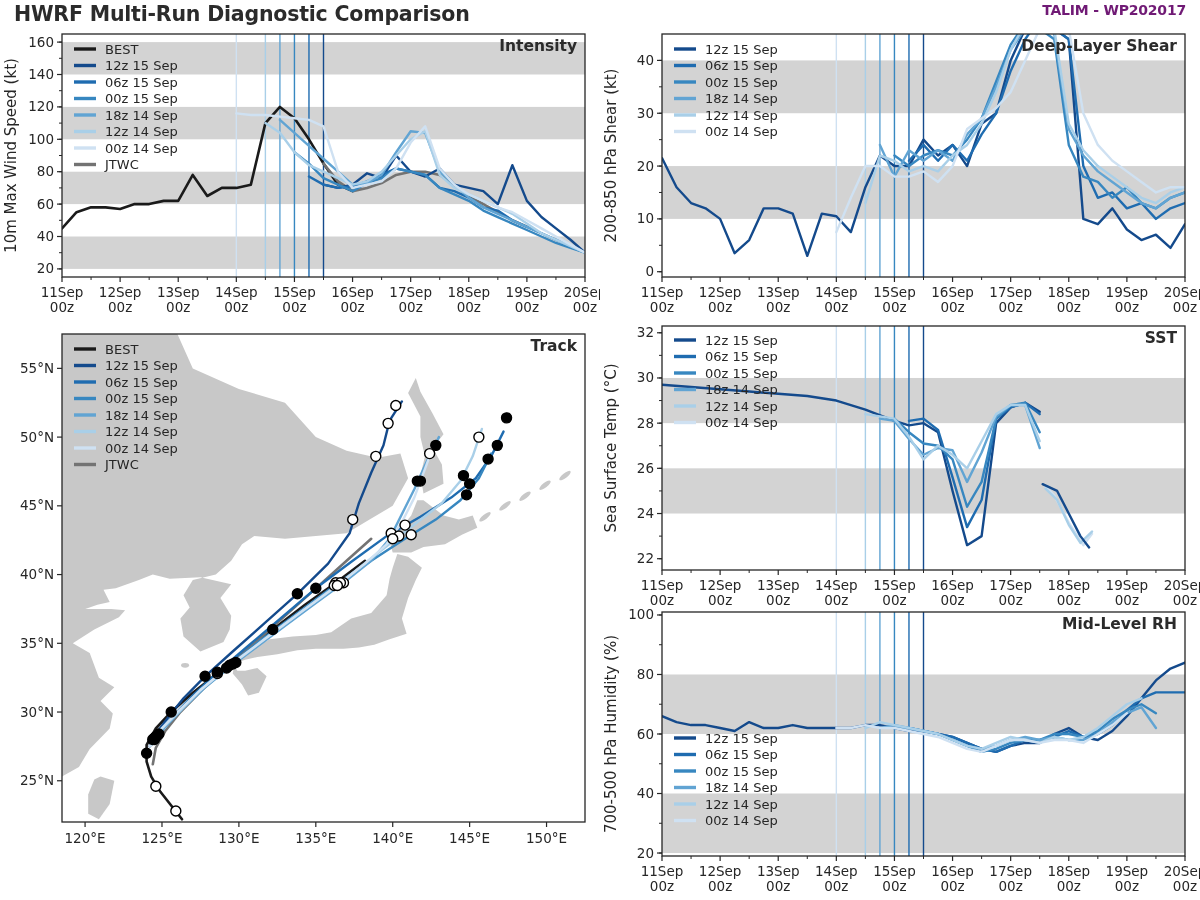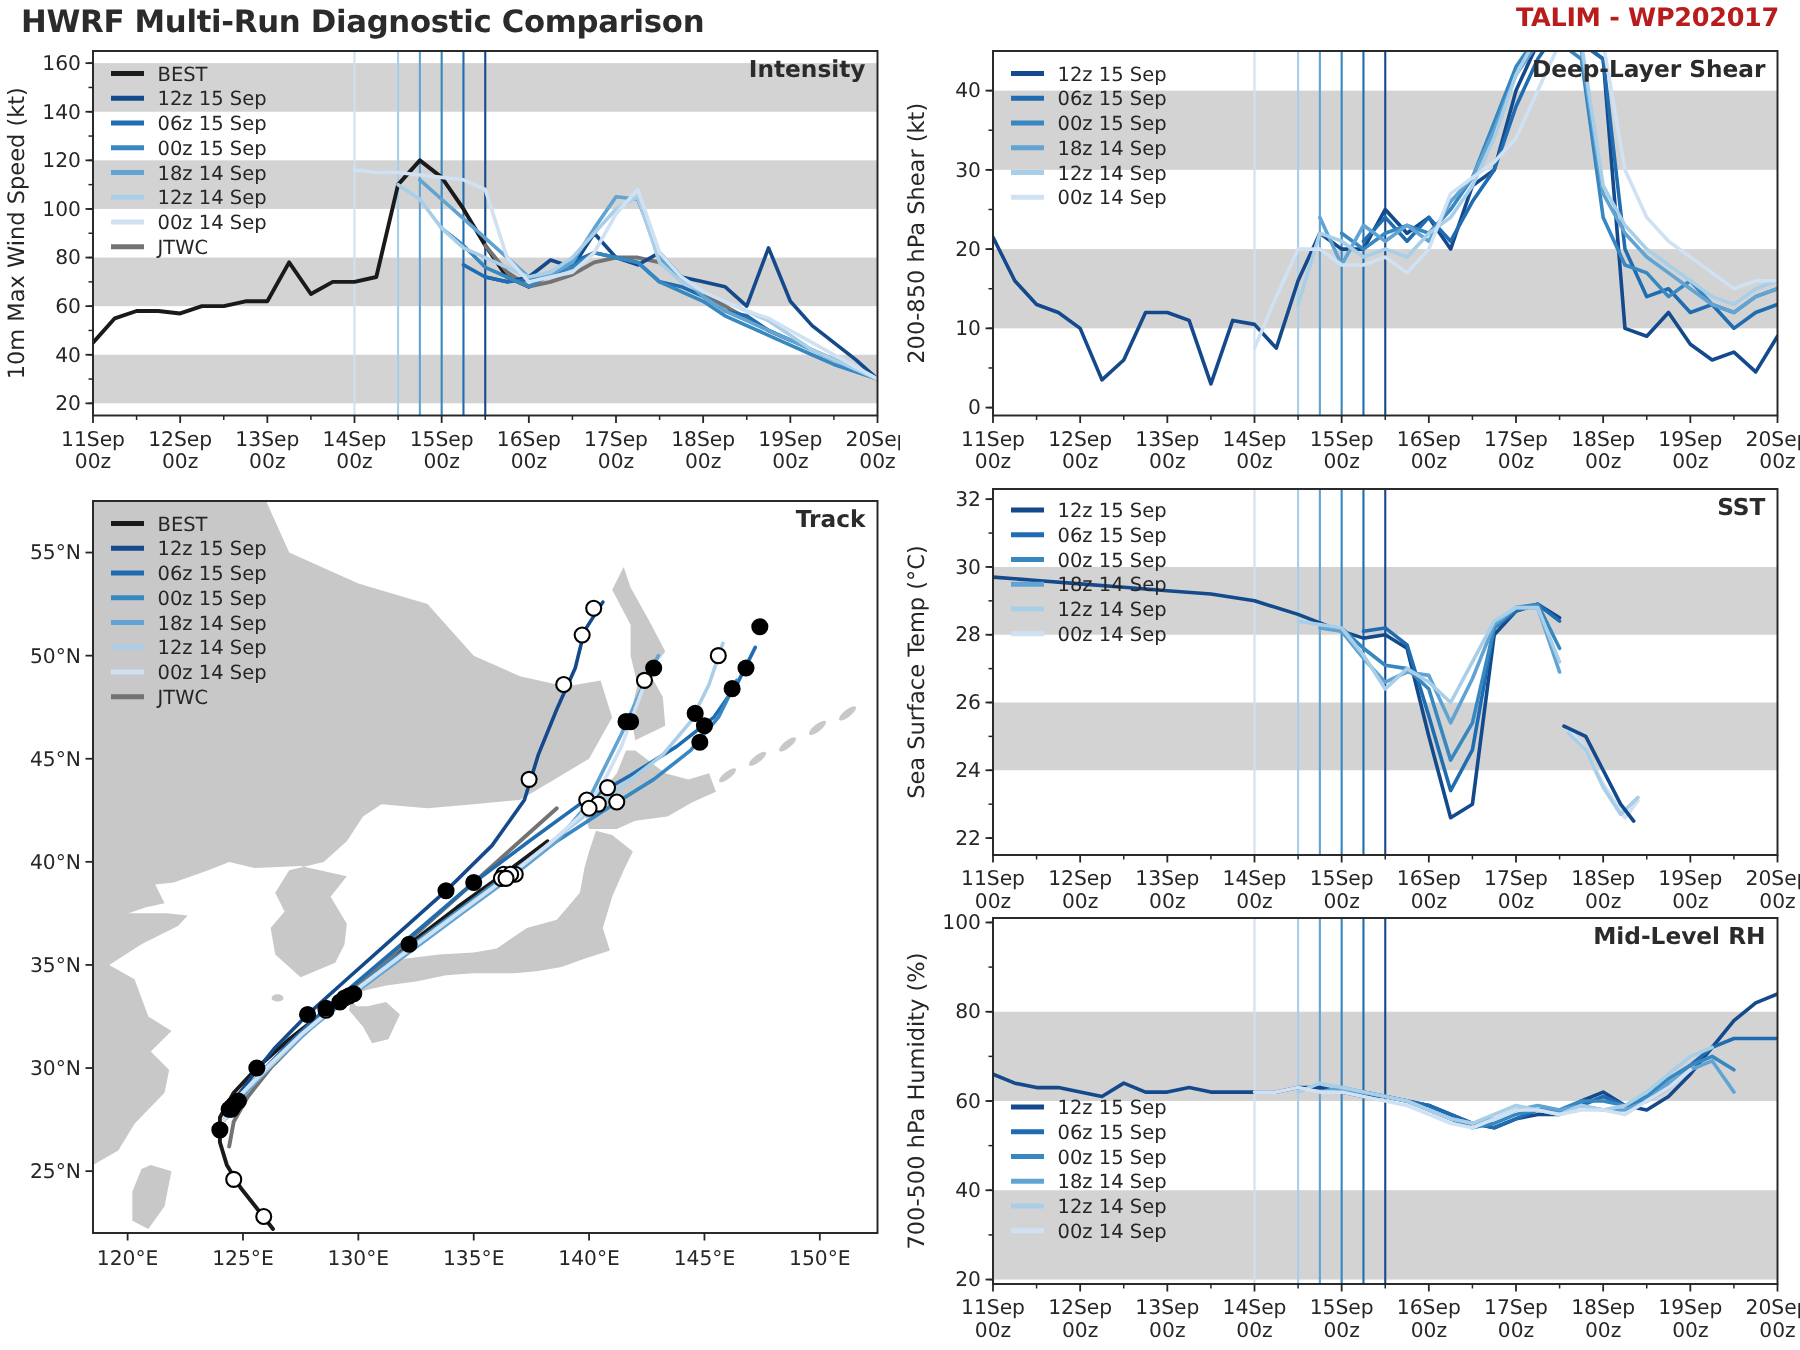--- a/index.html
+++ b/index.html
@@ -1,20 +1,20 @@
 <!DOCTYPE html>
 <html><head>
 <meta charset="utf-8">
 <style>
   html,body{margin:0;padding:0;background:#ffffff;}
   body{width:1200px;height:900px;position:relative;overflow:hidden;
        font-family:"DejaVu Sans","Liberation Sans",sans-serif;color:#262626;}
   .page{position:absolute;inset:0;}
   .hdr-left{position:absolute;left:14px;top:2px;font-size:20.5px;font-weight:bold;letter-spacing:-0.2px;color:#2b2b2b;}
-  .hdr-right{position:absolute;right:14px;top:2px;font-size:17px;font-weight:bold;letter-spacing:-0.2px;color:#b91c1c;}
+  .hdr-right{position:absolute;right:14px;top:2px;font-size:14px;font-weight:bold;letter-spacing:-0.2px;color:#701a75;}
   .panel{position:absolute;}
   .panel svg{display:block;}
   .axis-title{font-size:15px;fill:#262626;}
   .tick-lbl{font-size:13.5px;fill:#262626;}
   .panel-title{font-size:15.5px;font-weight:bold;fill:#2b2b2b;}
   .leg-lbl{font-size:13px;fill:#262626;}
   .cira{position:absolute;left:4px;bottom:2px;width:112px;height:48px;}
 </style>
 </head>
 <body>

